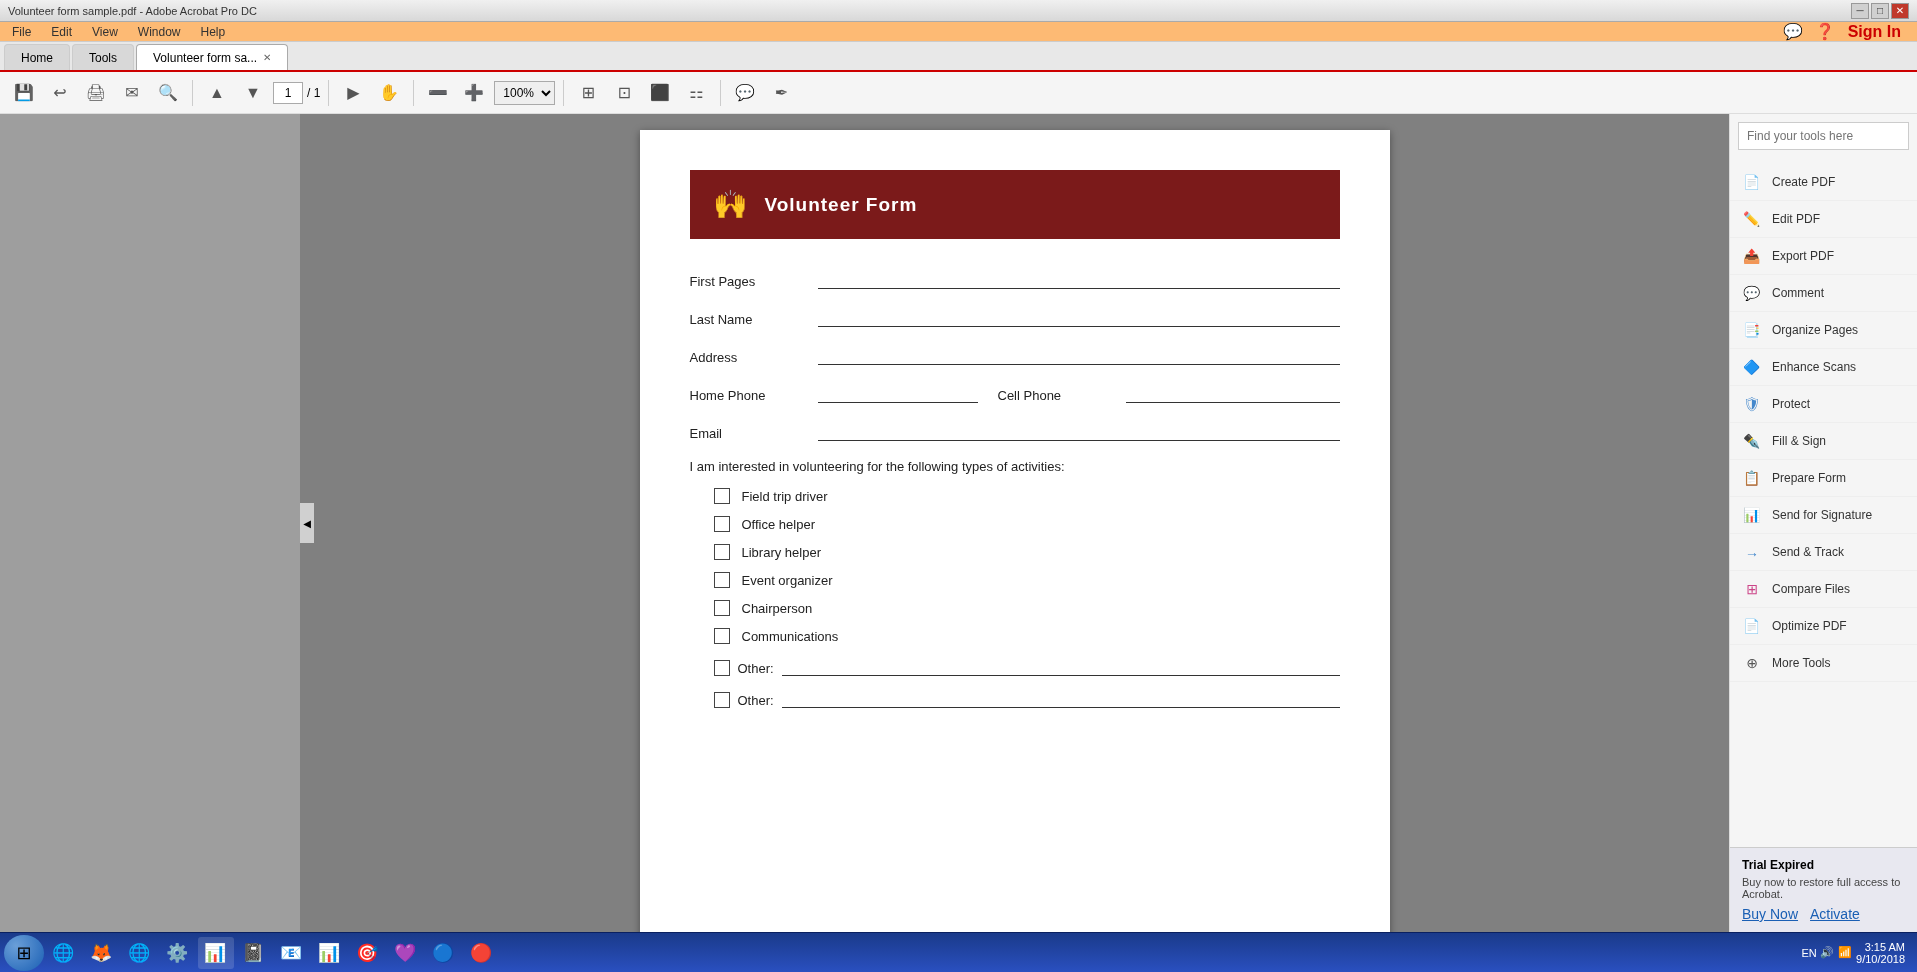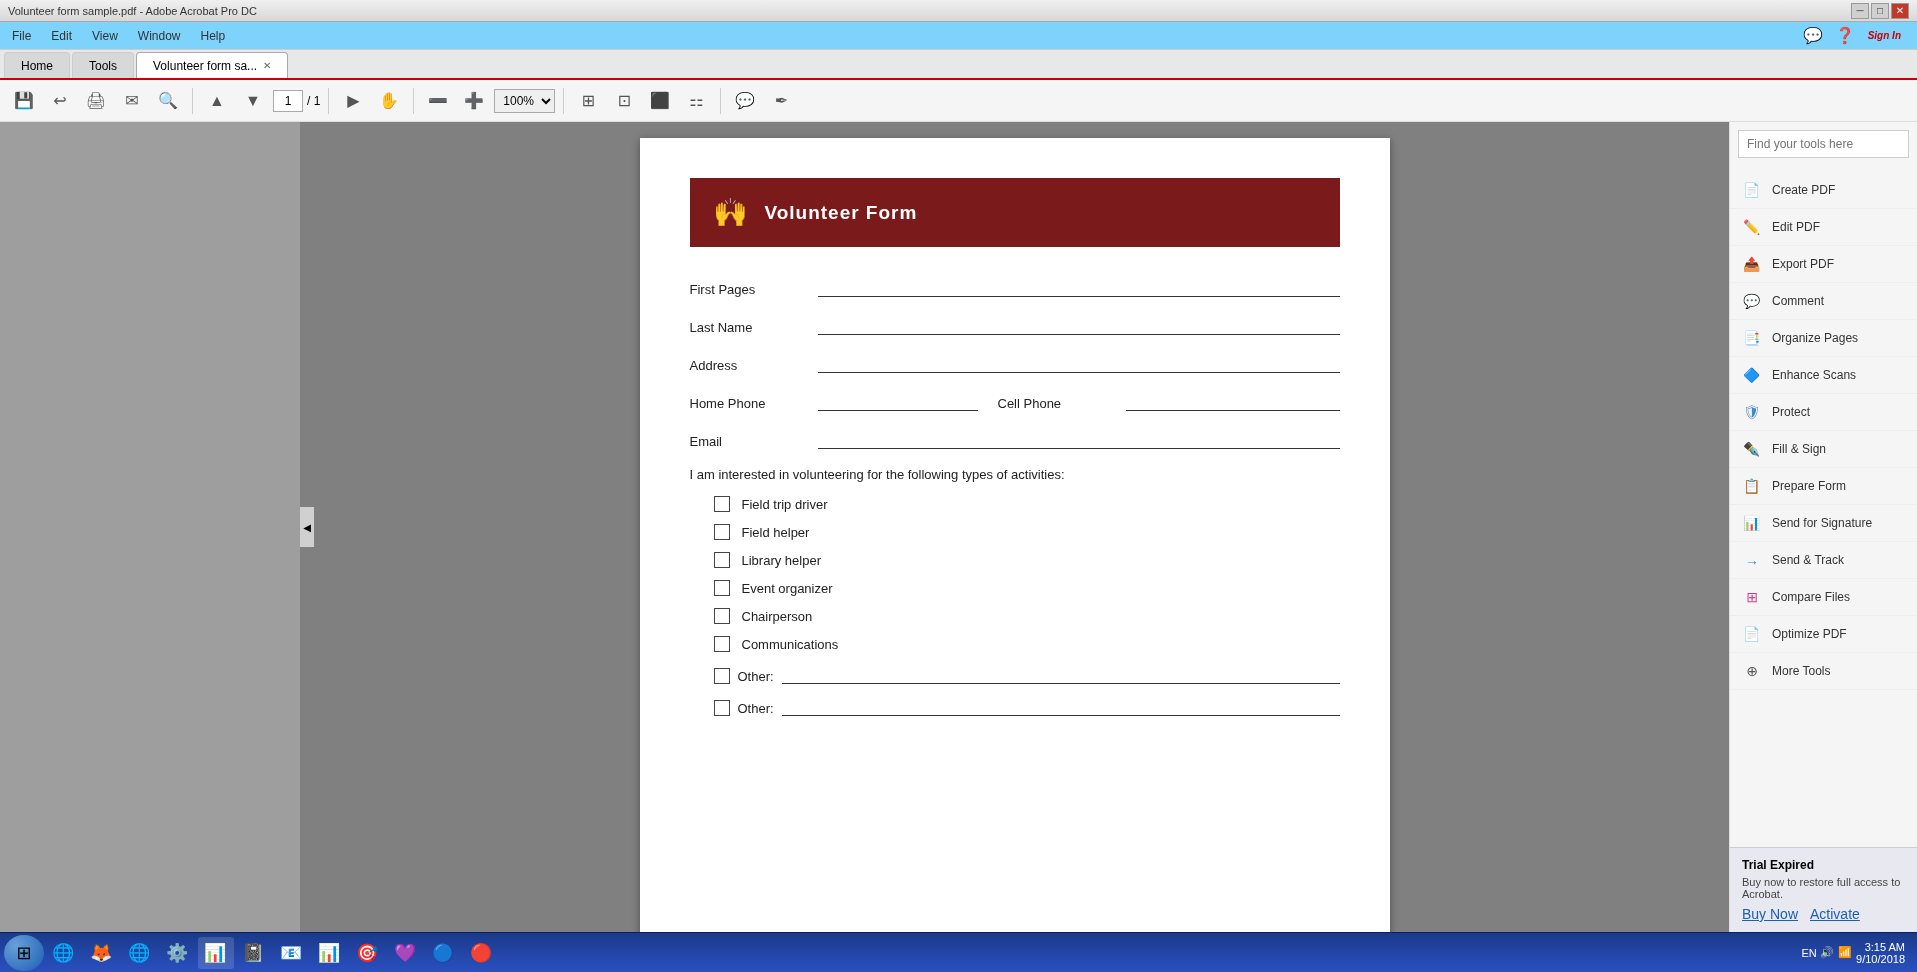--- a/index.html
+++ b/index.html
@@ -23,22 +23,22 @@
       background: #d0d0d0;
       border: 1px solid #999;
       font-size: 10px;
       cursor: pointer;
       display: flex; align-items: center; justify-content: center;
     }
     .title-bar-btn.close { background: #c0392b; color: white; }
 
     
     .menu-bar {
-      height: 28px;
-      background: #7dd3fc;
+      height: 20px;
+      background: #fdba74;
       display: flex;
       align-items: center;
       padding: 0 4px;
       border-bottom: 1px solid #ccc;
       gap: 4px;
     }
     .menu-item {
       padding: 2px 8px;
       font-size: 12px;
       color: #333;
@@ -325,25 +325,24 @@
 
     
     .header-right {
       display: flex;
       align-items: center;
       gap: 12px;
       margin-left: auto;
       padding-right: 12px;
     }
     .sign-in-btn {
-      font-size: 10px;
+      font-size: 16px;
       color: #cc0000;
       font-weight: bold;
       cursor: pointer;
-      font-style: italic;
     }
   </style>
 </head>
 <body>
 
 <div class="title-bar">
   <span>Volunteer form sample.pdf - Adobe Acrobat Pro DC</span>
   <div class="title-bar-controls">
     <div class="title-bar-btn">─</div>
     <div class="title-bar-btn">□</div>
@@ -453,21 +452,21 @@
       </div>
 
       <p class="activities-intro" style="margin-bottom:14px;">I am interested in volunteering for the following types of activities:</p>
 
       <div class="checkbox-row">
         <div class="checkbox-box"></div>
         <span class="checkbox-label">Field trip driver</span>
       </div>
       <div class="checkbox-row">
         <div class="checkbox-box"></div>
-        <span class="checkbox-label">Field helper</span>
+        <span class="checkbox-label">Office helper</span>
       </div>
       <div class="checkbox-row">
         <div class="checkbox-box"></div>
         <span class="checkbox-label">Library helper</span>
       </div>
       <div class="checkbox-row">
         <div class="checkbox-box"></div>
         <span class="checkbox-label">Event organizer</span>
       </div>
       <div class="checkbox-row">

